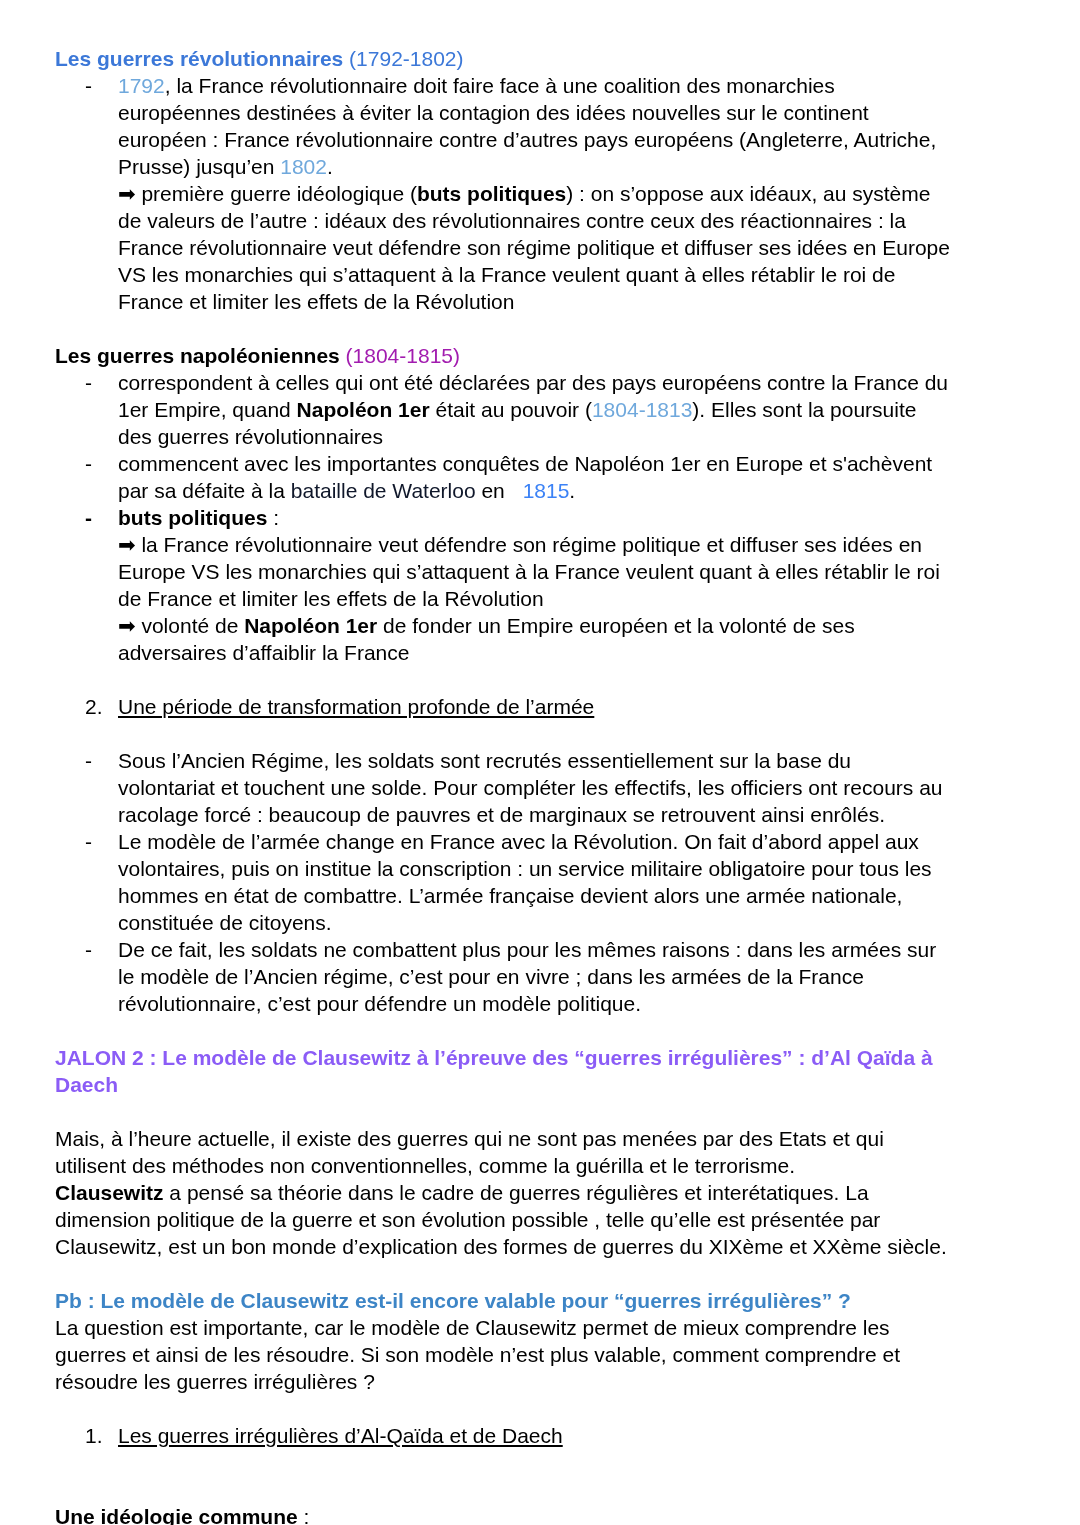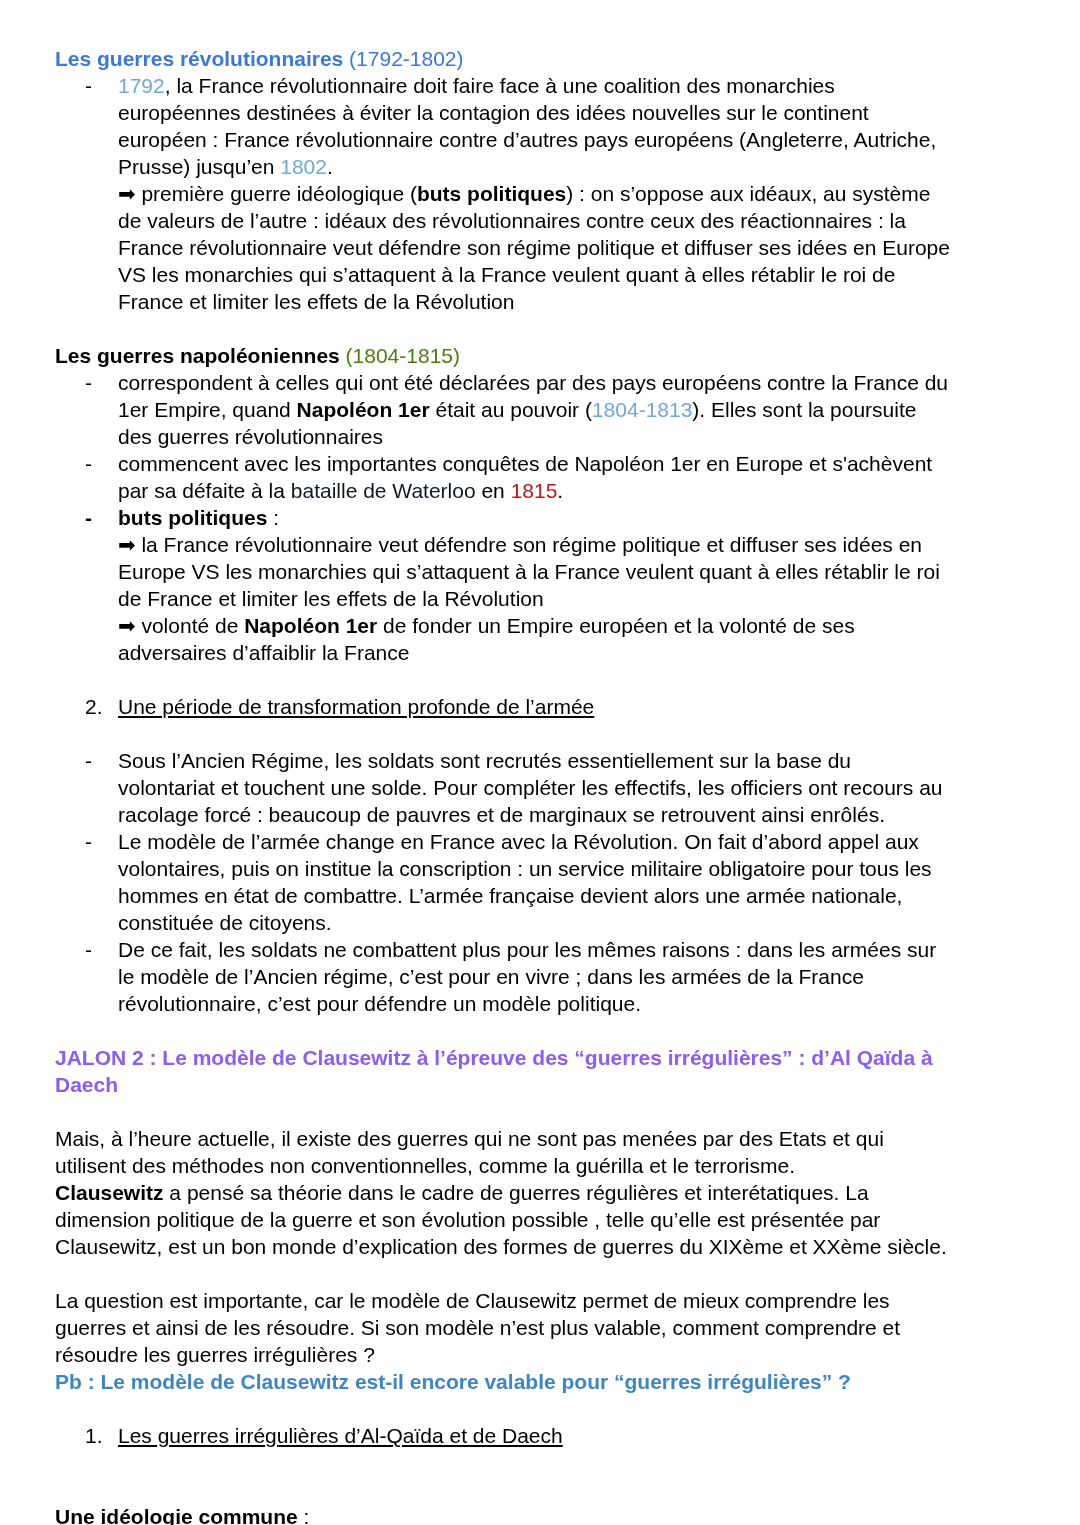--- a/index.html
+++ b/index.html
@@ -33,39 +33,39 @@
 </style>
 </head>
 <body>
 
 <div class="page">
   <div>
       <div class="block heading"><span class="content"><span class="bold" style="color: rgb(60, 120, 216);">Les guerres révolutionnaires </span><span style="color: rgb(60, 120, 216);">(1792-1802)</span></span></div>
       <div class="block bullet"><span class="marker">-</span><span class="content"><span style="color: rgb(111, 168, 220);">1792</span><span>, la France révolutionnaire doit faire face à une coalition des monarchies européennes destinées à éviter la contagion des idées nouvelles sur le continent européen : France révolutionnaire contre d’autres pays européens (Angleterre, Autriche, Prusse) jusqu’en </span><span style="color: rgb(111, 168, 220);">1802</span><span>.</span></span></div>
       <div class="block arrow"><span class="content"><span>➡ première guerre idéologique (</span><span class="bold">buts politiques</span><span>) : on s’oppose aux idéaux, au système de valeurs de l’autre : idéaux des révolutionnaires contre ceux des réactionnaires : la France révolutionnaire veut défendre son régime politique et diffuser ses idées en Europe VS les monarchies qui s’attaquent à la France veulent quant à elles rétablir le roi de France et limiter les effets de la Révolution</span></span></div>
       <div class="block blank">&nbsp;</div>
-      <div class="block heading"><span class="content"><span class="bold" style="color: #000000;">Les guerres napoléoniennes </span><span style="color: #4d7c0f;">(1804-1815)</span></span></div>
+      <div class="block heading"><span class="content"><span class="bold" style="color: #000000;">Les guerres napoléoniennes </span><span style="color: #a21caf;">(1804-1815)</span></span></div>
       <div class="block bullet"><span class="marker">-</span><span class="content"><span>correspondent à celles qui ont été déclarées par des pays européens contre la France du 1er Empire, quand </span><span class="bold">Napoléon 1er</span><span> était au pouvoir (</span><span style="color: rgb(111, 168, 220);">1804-1813</span><span>). Elles sont la poursuite des guerres révolutionnaires</span></span></div>
-      <div class="block bullet"><span class="marker">-</span><span class="content"><span>commencent avec les importantes conquêtes de Napoléon 1er en Europe et s'achèvent par sa défaite à la </span><span style="color: #0f172a;">bataille de Waterloo</span><span> en </span><span style="color: #b91c1c;">1815</span><span>.</span></span></div>
+      <div class="block bullet"><span class="marker">-</span><span class="content"><span>commencent avec les importantes conquêtes de Napoléon 1er en Europe et s'achèvent par sa défaite à la </span><span style="color: #0f172a;">bataille de Waterloo</span><span> en </span><span style="color: #3b82f6; margin-left: 12px;">1815</span><span>.</span></span></div>
       <div class="block bullet"><span class="marker bold">-</span><span class="content"><span class="bold">buts politiques</span><span> :</span></span></div>
       <div class="block arrow"><span class="content"><span>➡ la France révolutionnaire veut défendre son régime politique et diffuser ses idées en Europe VS les monarchies qui s’attaquent à la France veulent quant à elles rétablir le roi de France et limiter les effets de la Révolution</span></span></div>
       <div class="block arrow"><span class="content"><span>➡ volonté de </span><span class="bold">Napoléon 1er</span><span> de fonder un Empire européen et la volonté de ses adversaires d’affaiblir la France</span></span></div>
       <div class="block blank">&nbsp;</div>
       <div class="block numbered"><span class="marker">2.</span><span class="content"><span class="underline">Une période de transformation profonde de l’armée</span></span></div>
       <div class="block blank">&nbsp;</div>
       <div class="block bullet"><span class="marker">-</span><span class="content"><span>Sous l’Ancien Régime, les soldats sont recrutés essentiellement sur la base du volontariat et touchent une solde. Pour compléter les effectifs, les officiers ont recours au racolage forcé : beaucoup de pauvres et de marginaux se retrouvent ainsi enrôlés.</span></span></div>
       <div class="block bullet"><span class="marker">-</span><span class="content"><span>Le modèle de l’armée change en France avec la Révolution. On fait d’abord appel aux volontaires, puis on institue la conscription : un service militaire obligatoire pour tous les hommes en état de combattre. L’armée française devient alors une armée nationale, constituée de citoyens.</span></span></div>
       <div class="block bullet"><span class="marker">-</span><span class="content"><span>De ce fait, les soldats ne combattent plus pour les mêmes raisons : dans les armées sur le modèle de l’Ancien régime, c’est pour en vivre ; dans les armées de la France révolutionnaire, c’est pour défendre un modèle politique.</span></span></div>
       <div class="block blank">&nbsp;</div>
       <div class="block heading"><span class="content"><span class="bold" style="color: #8b5cf6;">JALON 2 : Le modèle de Clausewitz à l’épreuve des “guerres irrégulières” : d’Al Qaïda à Daech</span></span></div>
       <div class="block blank">&nbsp;</div>
       <div class="block paragraph"><span class="content"><span>Mais, à l’heure actuelle, il existe des guerres qui ne sont pas menées par des Etats et qui utilisent des méthodes non conventionnelles, comme la guérilla et le terrorisme.</span></span></div>
       <div class="block paragraph"><span class="content"><span class="bold">Clausewitz</span><span> a pensé sa théorie dans le cadre de guerres régulières et interétatiques. La dimension politique de la guerre et son évolution possible , telle qu’elle est présentée par Clausewitz, est un bon monde d’explication des formes de guerres du XIXème et XXème siècle.</span></span></div>
       <div class="block blank">&nbsp;</div>
+      <div class="block heading"><span class="content"><span class="bold" style="color: rgb(61, 133, 198);">Pb : Le modèle de Clausewitz est-il encore valable pour “guerres irrégulières” ?</span></span></div>
       <div class="block paragraph"><span class="content"><span>La question est importante, car le modèle de Clausewitz permet de mieux comprendre les guerres et ainsi de les résoudre. Si son modèle n’est plus valable, comment comprendre et résoudre les guerres irrégulières ?</span></span></div>
-      <div class="block heading"><span class="content"><span class="bold" style="color: rgb(61, 133, 198);">Pb : Le modèle de Clausewitz est-il encore valable pour “guerres irrégulières” ?</span></span></div>
       <div class="block blank">&nbsp;</div>
       <div class="block numbered"><span class="marker">1.</span><span class="content"><span class="underline">Les guerres irrégulières d’Al-Qaïda et de Daech</span></span></div>
       <div class="block blank">&nbsp;</div>
       <div class="block blank">&nbsp;</div>
       <div class="block paragraph"><span class="content"><span class="bold underline">Une idéologie commune</span><span> :</span></span></div>
     </div>
 </div>
 
 </body></html>

